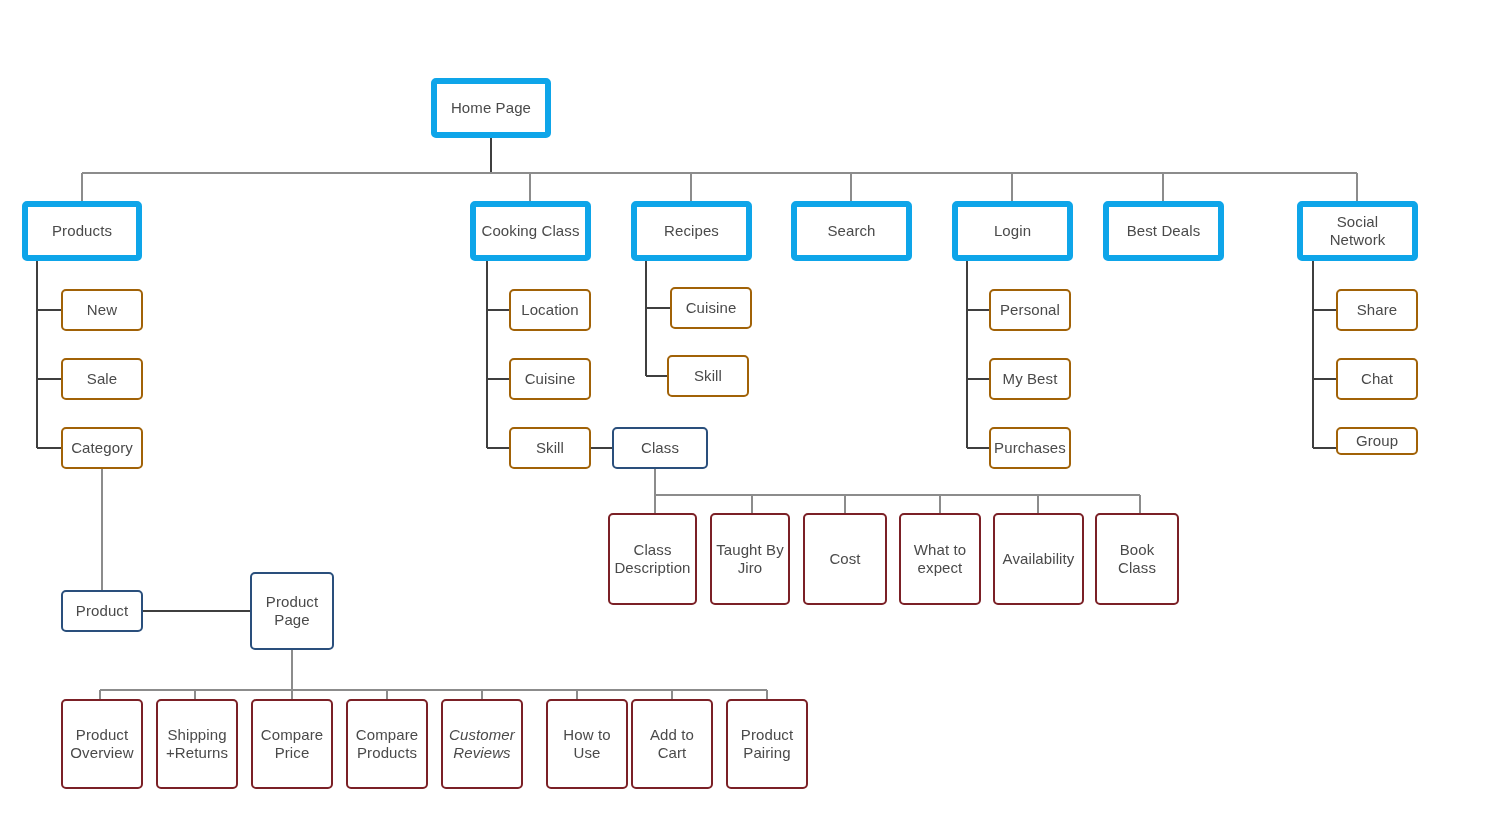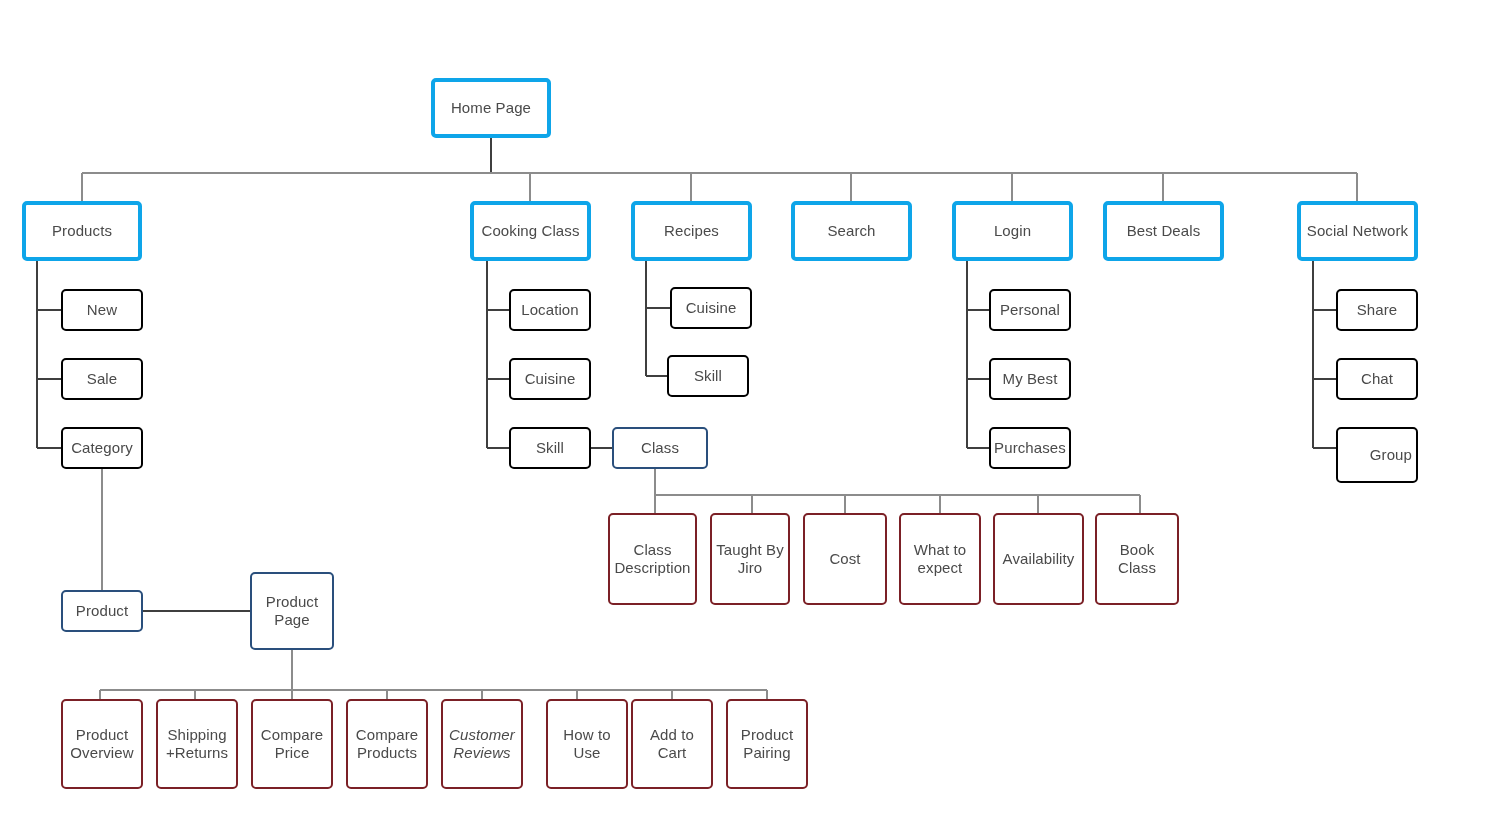--- a/index.html
+++ b/index.html
@@ -35,22 +35,22 @@
     align-items: center;
     justify-content: center;
     text-align: center;
     line-height: 1.22;
     color: #4a4a4a;
     font-size: 15px;
     letter-spacing: 0.1px;
     padding: 2px 4px;
     z-index: 3;
   }
-  .node.gray   { border: 4px solid #0ea5e9; }
-  .node.orange { border: 2px solid #000000; }
+  .node.gray   { border: 6px solid #0ea5e9; }
+  .node.orange { border: 2px solid #a16207; }
   .node.blue   { border: 2px solid #2a4f7c; }
   .node.red    { border: 2px solid #7b2026; }
   .node .lbl { display: block; white-space: pre-line; }
 </style>
 </head>
 <body>
 
 <div id="canvas">
 
   <svg class="edges" viewBox="0 0 1490 839" xmlns="http://www.w3.org/2000/svg">
@@ -197,21 +197,21 @@
       </div>
       <div class="node orange" style="left: 989px; top: 427px; width: 82px; height: 42px;">
         <span class="lbl">Purchases</span>
       </div>
       <div class="node orange" style="left: 1336px; top: 289px; width: 82px; height: 42px; align-items: center;">
         <span class="lbl">Share</span>
       </div>
       <div class="node orange" style="left: 1336px; top: 358px; width: 82px; height: 42px;">
         <span class="lbl">Chat</span>
       </div>
-      <div class="node orange" style="left: 1336px; top: 427px; width: 82px; height: 56px; justify-content: flex-end;">
+      <div class="node orange" style="left: 1336px; top: 427px; width: 82px; height: 28px;">
         <span class="lbl">Group</span>
       </div>
       <div class="node blue" style="left: 612px; top: 427px; width: 96px; height: 42px;">
         <span class="lbl">Class</span>
       </div>
       <div class="node red" style="left: 608px; top: 513px; width: 89px; height: 92px;">
         <span class="lbl">Class
 Description</span>
       </div>
       <div class="node red" style="left: 710px; top: 513px; width: 80px; height: 92px;">

